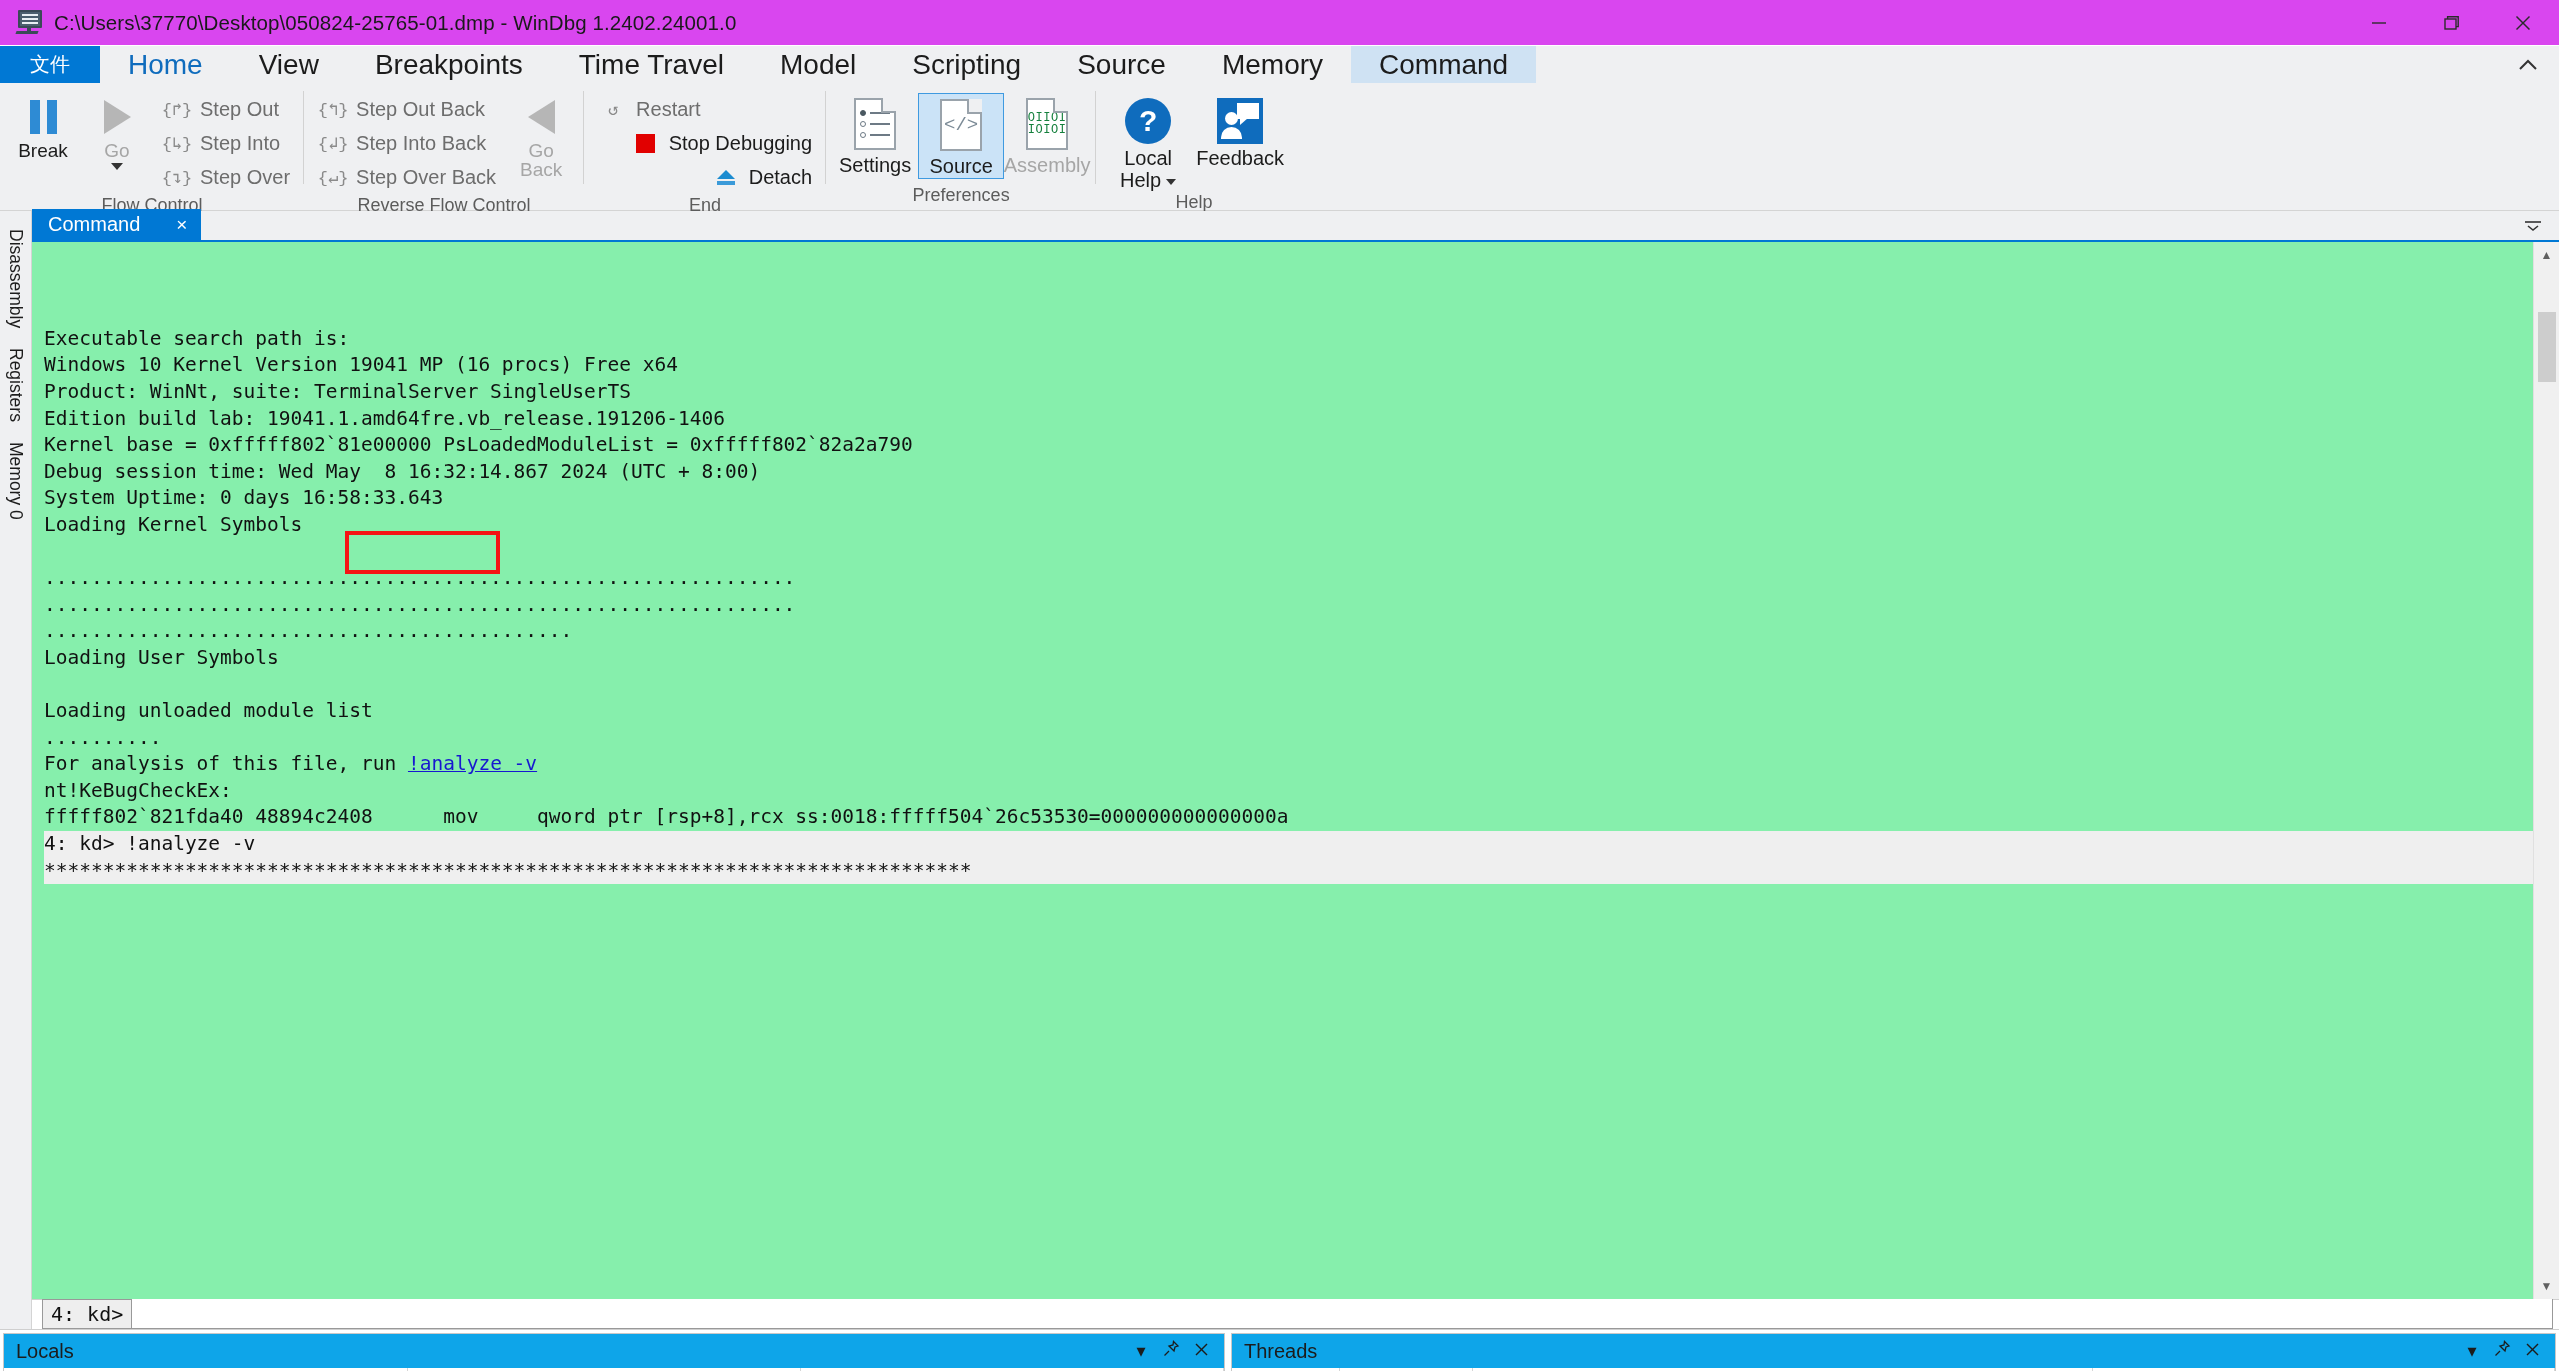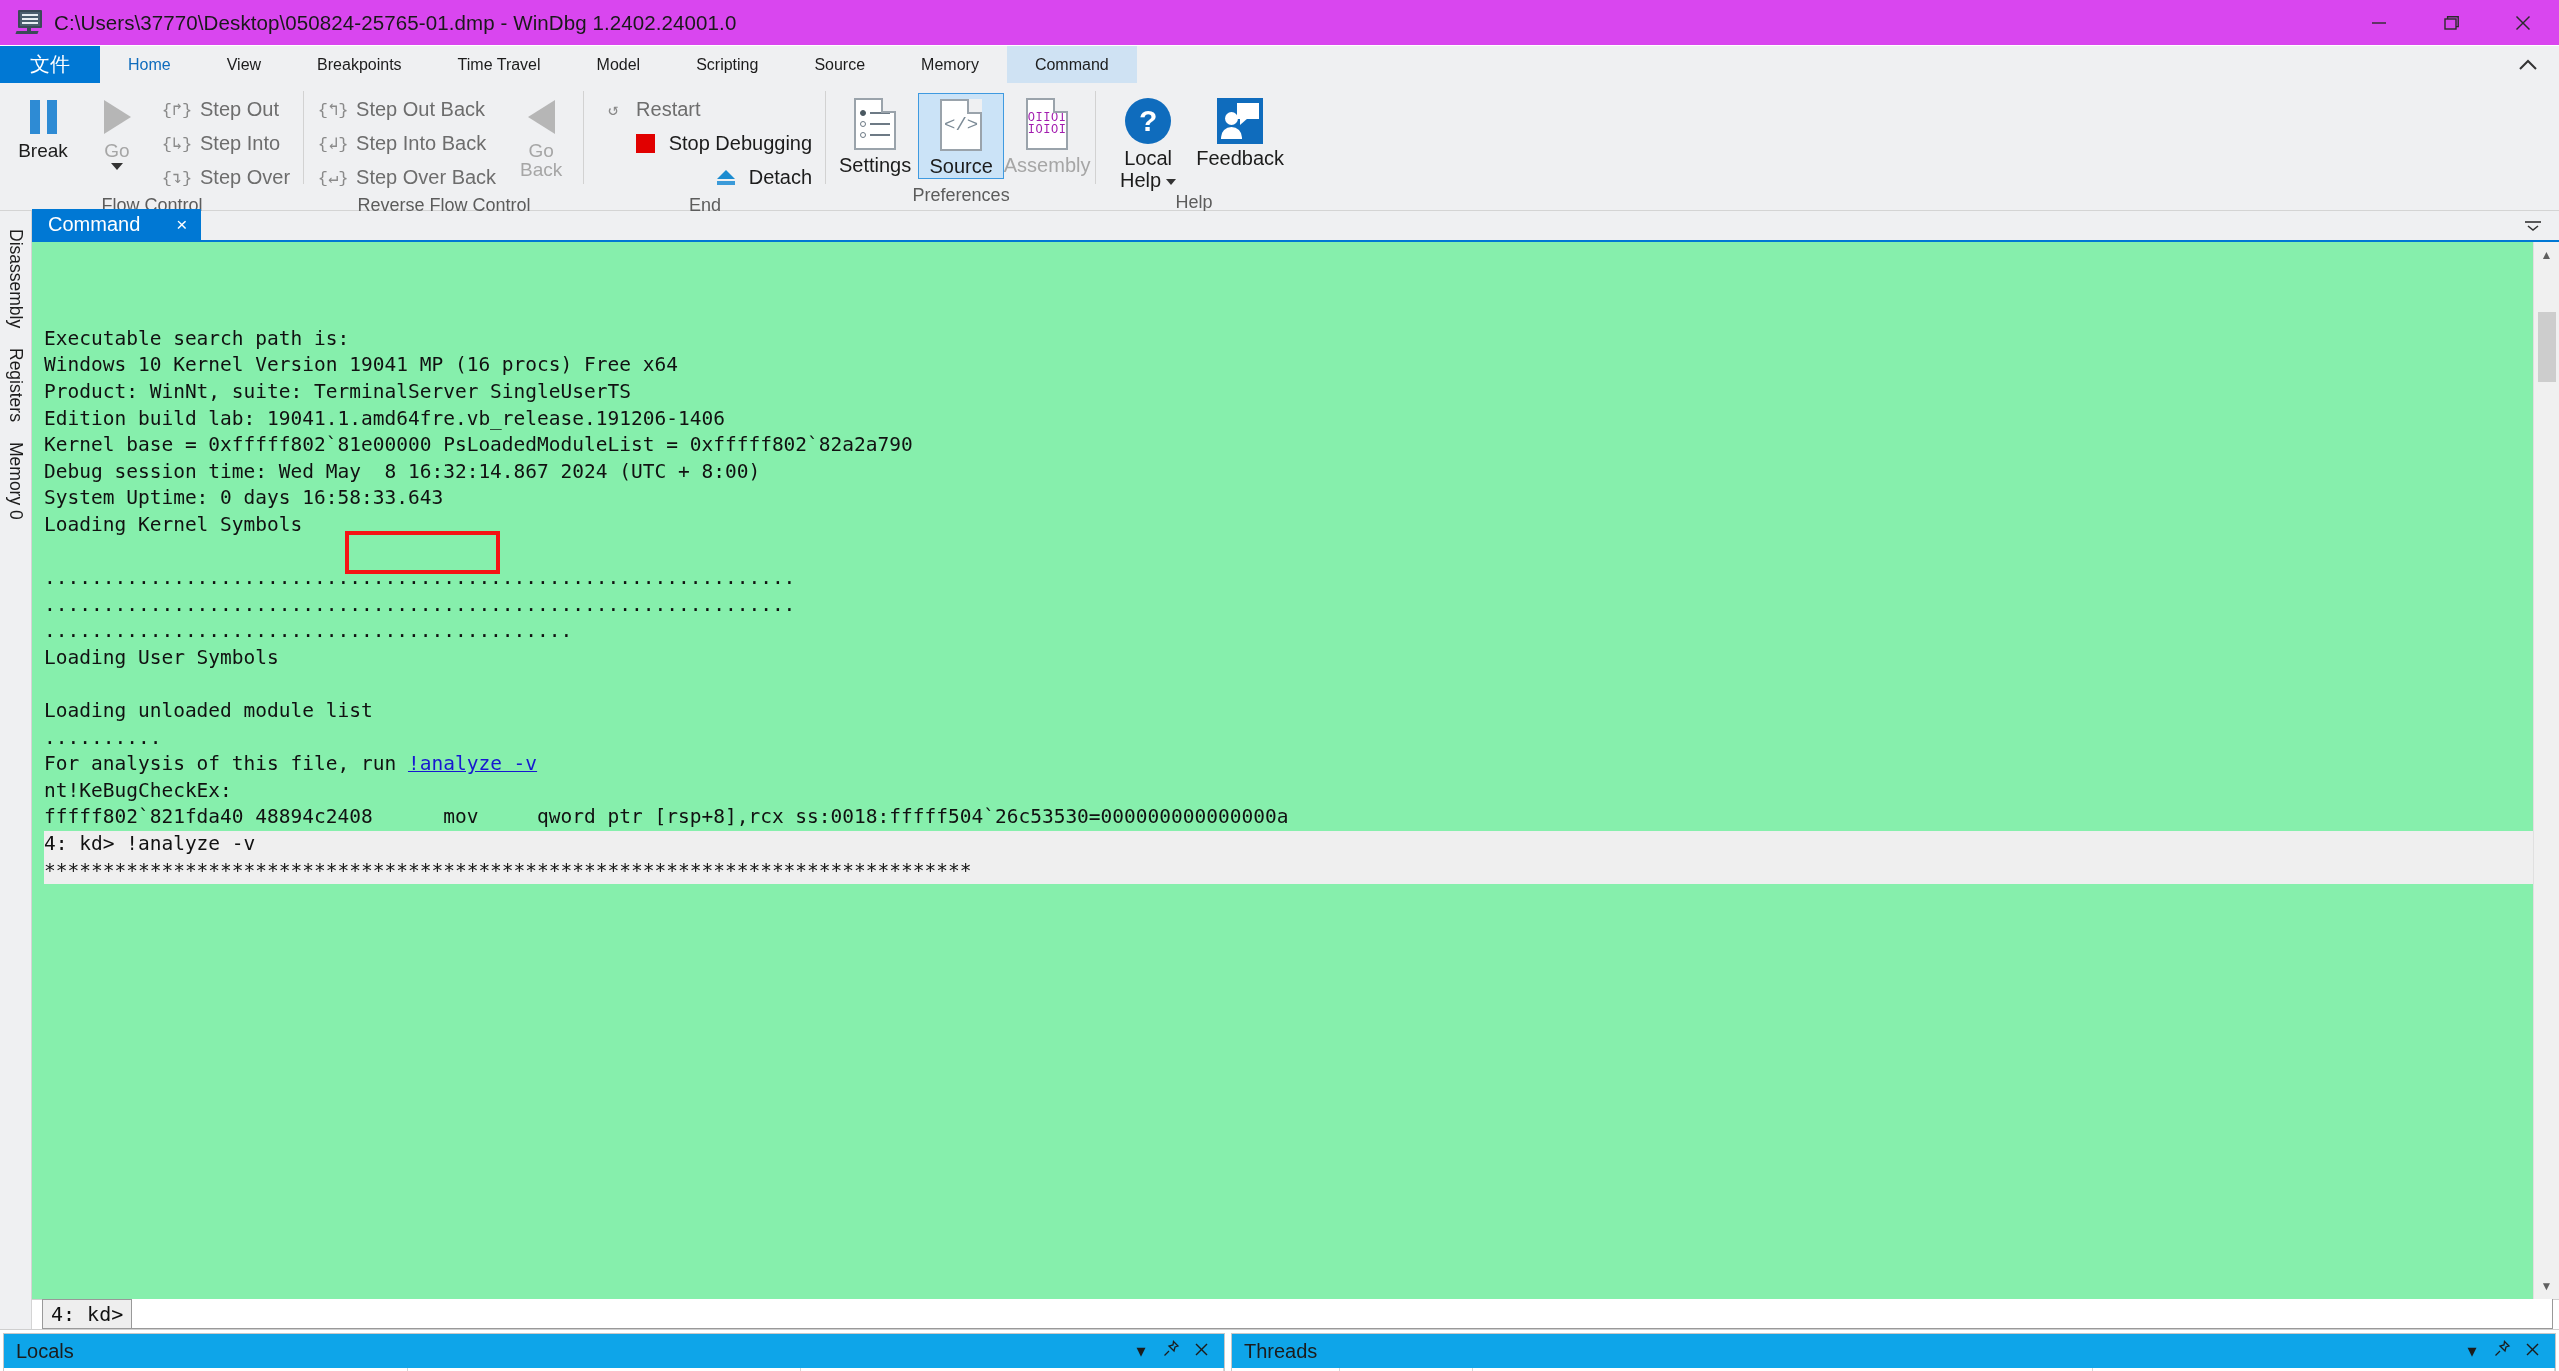--- a/index.html
+++ b/index.html
@@ -20,21 +20,21 @@
     transform:skewX(-20deg); }
   .title-text{ font-size:20.5px; color:#1a1a1a; letter-spacing:0.1px; white-space:nowrap;}
   .win-ctrls{ position:absolute; right:0; top:0; height:46px; display:flex; }
   .win-btn{ width:72px; height:46px; display:flex; align-items:center; justify-content:center;
     color:#2b2b2b; }
   .win-btn svg{ display:block; }
 
   
   .ribbon-tabs{ height:37px; background:#eff0f2; display:flex; align-items:stretch; position:relative;}
   .rtab{ display:flex; align-items:center; justify-content:center; padding:4px 28px;
-    font-size:16px; color:#1c1c1c; white-space:nowrap; }
+    font-size:28px; color:#1c1c1c; white-space:nowrap; }
   .rtab.file{ background:#0078d4; color:#fff; font-size:20px; padding:0 30px;
     font-family:"DejaVu Sans", sans-serif; }
   .rtab.active{ color:#0f6cbd; background:#eff0f2; position:relative; }
   .rtab.active:after{ content:""; position:absolute; left:0; right:0; bottom:0; height:3px; background:transparent;}
   .rtab.cmdsel{ background:#cfe2f3; }
   .ribbon-collapse{ position:absolute; right:18px; top:0; height:37px; display:flex; align-items:center;
     font-size:22px; color:#333; }
 
   
   .ribbon{ height:128px; background:#eff0f2; display:flex; align-items:stretch;
@@ -77,21 +77,21 @@
   .docico{ width:42px;height:52px; background:#fff; border:2px solid #9aa3ab; position:relative;
     display:flex; align-items:center; justify-content:center;}
   .docico:before{ content:""; position:absolute; right:-2px; top:-2px; width:13px;height:13px;
     background:#eff0f2; border-left:2px solid #9aa3ab; border-bottom:2px solid #9aa3ab;}
   .prefbtn{ width:86px; display:flex; flex-direction:column; align-items:center; padding:5px 0 0;
     font-size:20px; color:#1c1c1c;}
   .prefbtn.sel{ background:#cbe3f7; border:1px solid #3f9ae0; }
   .prefbtn.disabled{ color:#a6a6a6; }
   .prefbtn .lbl{ margin-top:4px; }
   .codeglyph{ font-family:"Liberation Mono", monospace; font-size:19px; color:#7b8a96; }
-  .binglyph{ font-family:"Liberation Mono", monospace; font-size:12px; color:#a21caf; line-height:12px;
+  .binglyph{ font-family:"Liberation Mono", monospace; font-size:12px; color:#15803d; line-height:12px;
     letter-spacing:0.5px; text-align:center;}
   .listglyph{ display:flex; flex-direction:column; gap:5px; }
   .listglyph div{ display:flex; align-items:center; gap:4px;}
   .listglyph i{ width:6px;height:6px;border-radius:50%; border:1.5px solid #6d7a85; display:block;}
   .listglyph i.full{ background:#4a5861; border-color:#4a5861;}
   .listglyph u{ width:20px;height:2px;background:#6d7a85; display:block;}
 
   .helpq{ width:46px;height:46px;border-radius:50%; background:#0f6cbd; color:#fff;
     display:flex;align-items:center;justify-content:center; font-size:30px; font-weight:bold;}
   .fbico{ width:46px;height:46px; background:#0f6cbd; position:relative; }

